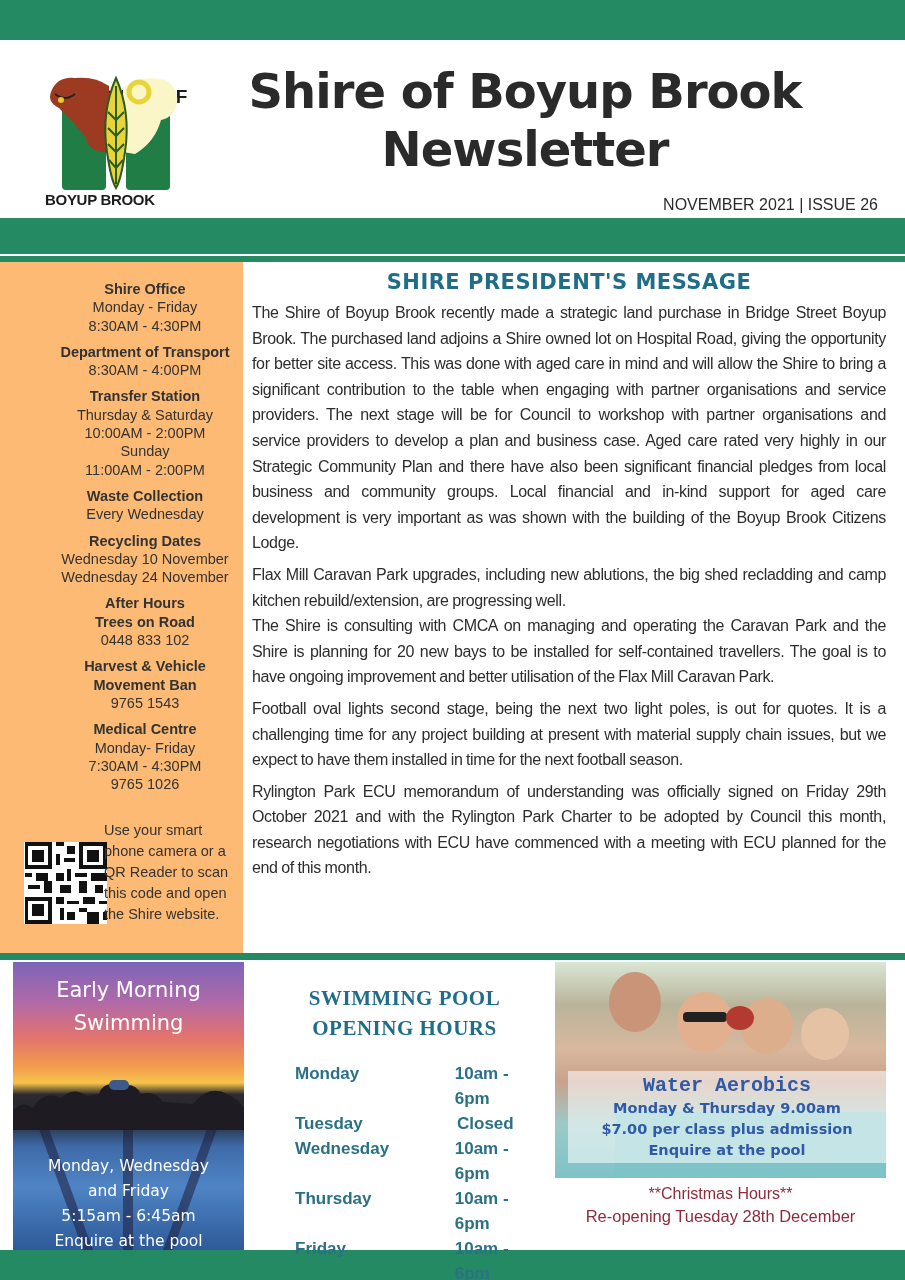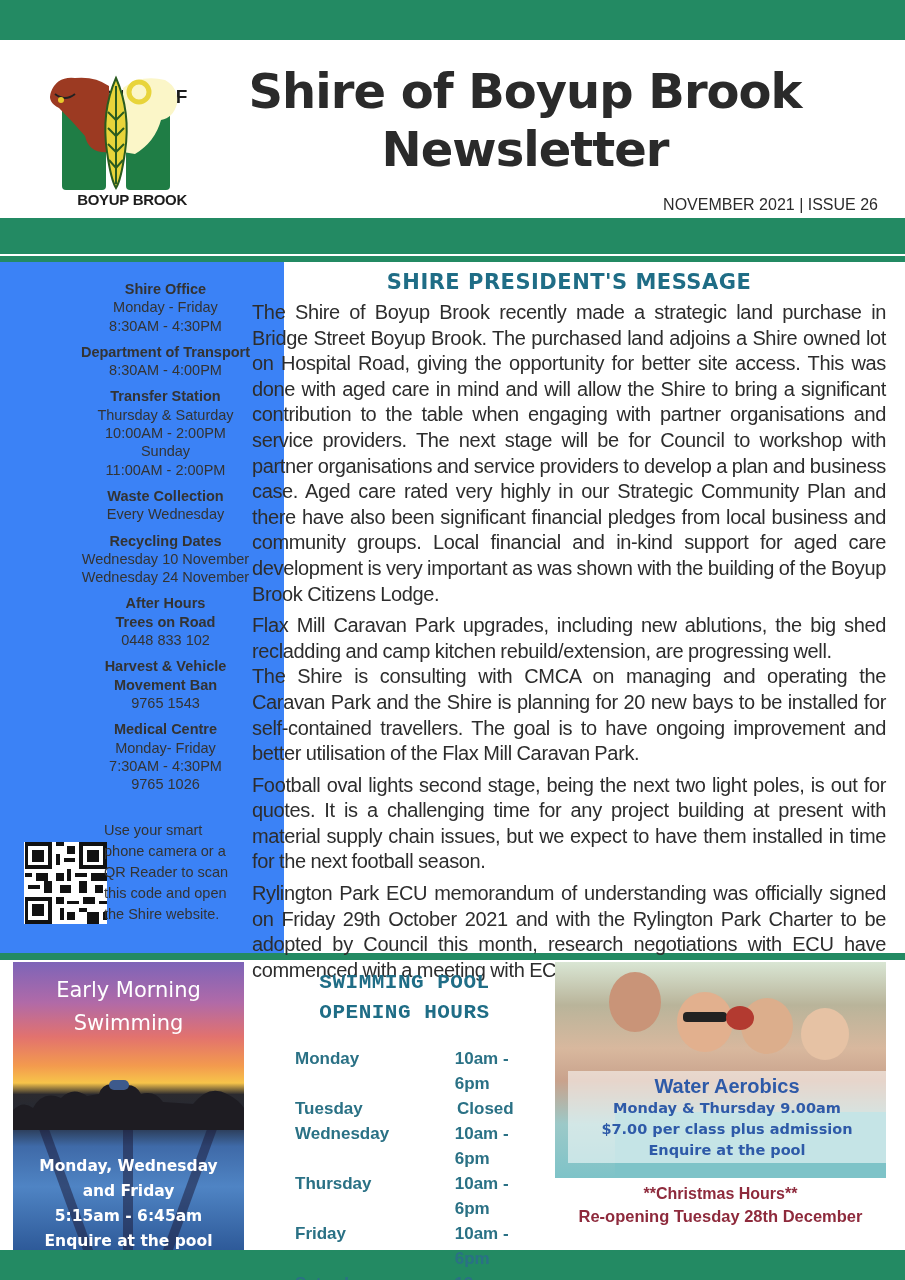--- a/index.html
+++ b/index.html
@@ -9,61 +9,61 @@
   .band { position: absolute; left: 0; width: 905px; background: #238a63; }
   .band-top { top: 0; height: 40px; }
   .band-header-1 { top: 218px; height: 36px; }
   .band-header-2 { top: 256px; height: 6px; }
   .band-mid { top: 953px; height: 7px; }
   .band-bottom { top: 1250px; height: 30px; }
 
   
   .logo { position: absolute; left: 45px; top: 56px; width: 142px; height: 152px; }
   .logo-top { position: absolute; top: 0; left: 0; width: 100%; text-align: right; font-weight: bold; font-size: 19px; color: #1c1c1c; letter-spacing: -0.3px; margin-top: 30px; }
-  .logo-bottom { position: absolute; bottom: 0; left: 0; width: 100%; text-align: right; font-weight: bold; font-size: 15px; color: #1c1c1c; letter-spacing: -0.3px; }
+  .logo-bottom { position: absolute; bottom: 0; left: 0; width: 100%; text-align: left; font-weight: bold; font-size: 15px; color: #1c1c1c; letter-spacing: -0.3px; }
   .logo svg { position: absolute; left: 0; top: 16px; }
 
   .title { position: absolute; left: 200px; top: 62px; width: 650px; text-align: center; font-family: "DejaVu Sans", sans-serif; font-weight: bold; font-size: 48px; line-height: 58px; color: #2a2a2a; letter-spacing: -1px; }
   .issue { position: absolute; right: 27px; top: 196px; font-size: 16px; color: #2b2b2b; }
 
   
-  .sidebar { position: absolute; left: 0; top: 262px; width: 284px; height: 691px; background: #3b82f6; padding-left: 47px; }
+  .sidebar { position: absolute; left: 0; top: 262px; width: 243px; height: 691px; background: #fdba74; padding-left: 47px; }
   .info-block { text-align: center; font-size: 14.5px; line-height: 18.3px; color: #333; margin-bottom: 8px; }
   .info-block .h { font-weight: bold; }
   .info-wrap { padding-top: 18px; }
   .qr-area { position: absolute; left: 24px; top: 558px; width: 220px; }
   .qr { position: absolute; left: 0; top: 22px; width: 83px; height: 82px; background: #fff; }
   .qr-text { position: absolute; left: 80px; top: 0; width: 125px; font-size: 14.5px; line-height: 21px; color: #333; }
 
   
   .main { position: absolute; left: 252px; top: 270px; width: 634px; }
   .section-title { text-align: center; font-family: "DejaVu Sans", sans-serif; font-weight: bold; font-size: 21px; color: #1f6d86; letter-spacing: 0.5px; margin-bottom: 6px; }
-  .para { font-size: 20px; line-height: 25.6px; text-align: justify; color: #2d2d2d; font-family: "Liberation Sans", sans-serif; letter-spacing: -0.35px; word-spacing: -0.5px; }
+  .para { font-size: 16px; line-height: 25.6px; text-align: justify; color: #2d2d2d; font-family: "Liberation Sans", sans-serif; letter-spacing: -0.35px; word-spacing: -0.5px; }
   .para.gap { margin-top: 6px; }
 
   
   .photo-left { position: absolute; left: 13px; top: 962px; width: 231px; height: 288px; overflow: hidden;
     background: linear-gradient(180deg, #7d64b8 0%, #b06aa8 14%, #e2726e 26%, #f39a4e 36%, #f7c44a 42%, #2b2a2f 46%, #232833 55%, #3f6aa8 64%, #4f84c4 78%, #2e5a99 100%); }
   .photo-left .trees { position: absolute; left: 0; top: 118px; width: 231px; height: 50px; }
   .photo-left .lane { position: absolute; bottom: 0; width: 10px; height: 120px; background: rgba(30,30,60,0.55); transform-origin: bottom center; }
   .photo-left .t1 { position: absolute; top: 12px; left: 0; width: 100%; text-align: center; color: #fff; font-family: "DejaVu Sans", sans-serif; font-size: 21px; line-height: 33px; }
-  .photo-left .t2 { position: absolute; top: 192px; left: 0; width: 100%; text-align: center; color: #fff; font-family: "DejaVu Sans", sans-serif; font-size: 15.5px; line-height: 25px; font-weight: bold; }
+  .photo-left .t2 { position: absolute; top: 192px; left: 0; width: 100%; text-align: center; color: #fff; font-family: "DejaVu Sans", sans-serif; font-size: 15.5px; line-height: 25px; font-weight: normal; }
 
   .pool { position: absolute; left: 262px; top: 962px; width: 285px; }
-  .pool-title { text-align: center; font-family: Liberation Mono, monospace; font-weight: bold; font-size: 21px; line-height: 30px; color: #1f6d86; letter-spacing: 0.5px; margin-top: 6px; }
+  .pool-title { text-align: center; font-family: Liberation Serif, serif; font-weight: bold; font-size: 21px; line-height: 30px; color: #1f6d86; letter-spacing: 0.5px; margin-top: 21px; }
   .hours { margin-top: 18px; padding-left: 9px; }
   .hours-row { display: flex; font-weight: bold; font-size: 17px; line-height: 25px; color: #2a7185; }
   .hours-row .day { width: 162px; margin-left: 24px; }
 
   .photo-right { position: absolute; left: 555px; top: 962px; width: 331px; height: 216px; overflow: hidden;
     background: linear-gradient(180deg, #d9e6d4 0%, #b9b49a 20%, #d8b89e 40%, #c9a28c 55%, #9cc9c8 75%, #7ec3c8 100%); }
   .photo-right .overlay { position: absolute; left: 13px; top: 109px; width: 318px; height: 92px; background: rgba(255,255,255,0.55); text-align: center; }
-  .wa-title { font-family: Liberation Sans, sans-serif; font-weight: bold; font-size: 20px; color: #2e5aa8; line-height: 24px; margin-top: 3px; }
+  .wa-title { font-family: Liberation Mono, monospace; font-weight: bold; font-size: 20px; color: #2e5aa8; line-height: 24px; margin-top: 3px; }
   .wa-line { font-family: "DejaVu Sans", sans-serif; font-size: 14.5px; color: #2e5aa8; line-height: 21px; font-weight: bold; }
-  .xmas { position: absolute; left: 555px; top: 1183px; width: 331px; text-align: center; color: #8e2a3c; font-weight: bold; font-size: 16.5px; line-height: 22px; }
+  .xmas { position: absolute; left: 555px; top: 1183px; width: 331px; text-align: center; color: #8e2a3c; font-weight: normal; font-size: 16.5px; line-height: 22px; }
   .xmas .l1 { font-size: 16px; }
 </style>
 </head>
 <body>
 
 <div class="band band-top"></div>
 <div class="band band-header-1"></div>
 <div class="band band-header-2"></div>
 <div class="band band-mid"></div>
 <div class="band band-bottom"></div>

